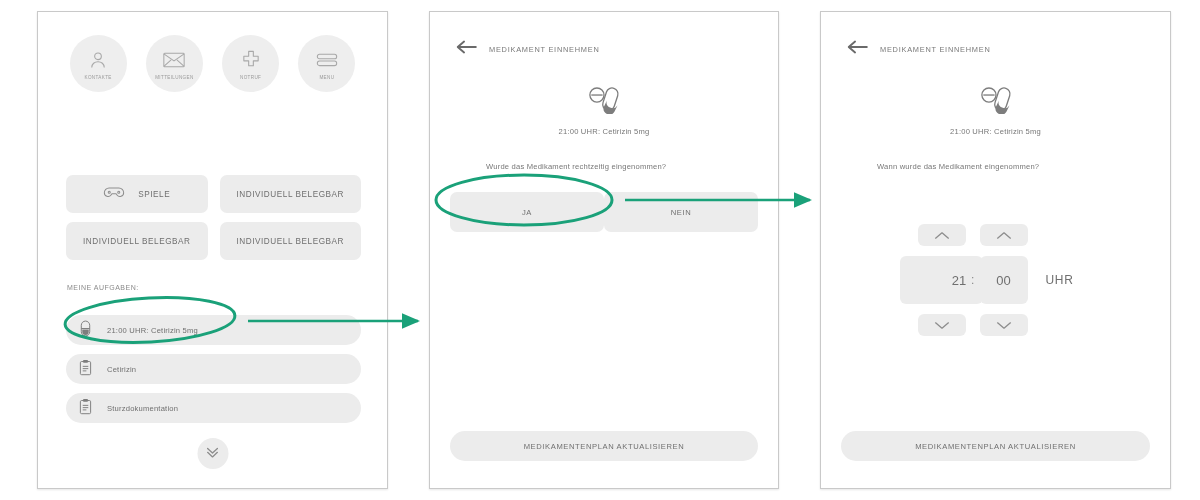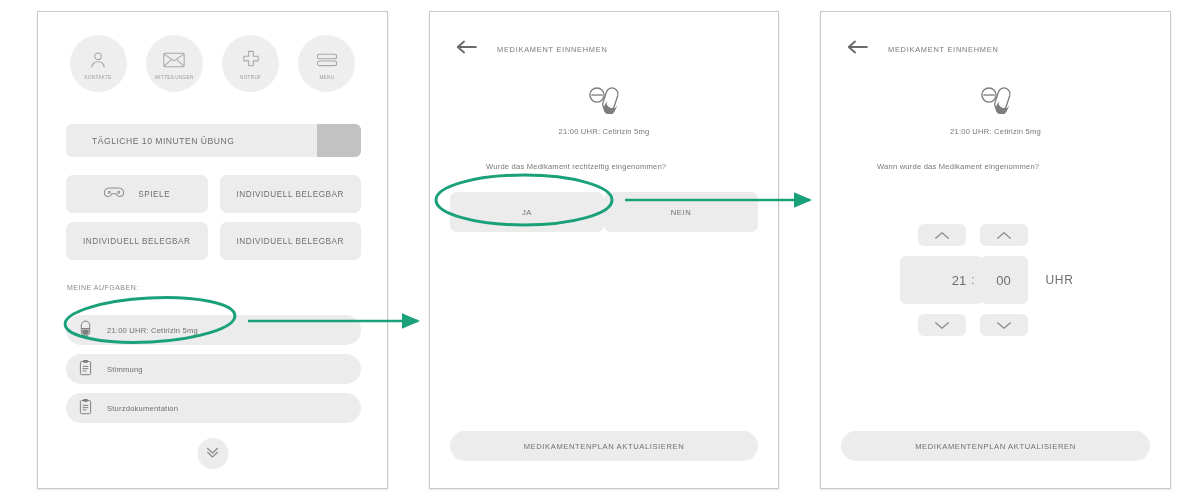--- a/index.html
+++ b/index.html
@@ -177,21 +177,21 @@
     cursor: pointer;
   }
 
   
   .screen-head {
     position: absolute;
     top: 28px;
     left: 26px;
     display: flex;
     align-items: center;
-    gap: 20px;
+    gap: 12px;
   }
   .screen-head .sh-title {
     font-size: 7.4px;
     letter-spacing: 0.75px;
     color: #787878;
     white-space: nowrap;
   }
 
   .med-icon-wrap {
     position: absolute;
@@ -360,24 +360,20 @@
           <svg width="22" height="16" viewBox="0 0 24 17" fill="none" stroke="#a8a8a8" stroke-width="1.2">
             <rect x="1.5" y="2.2" width="21" height="5" rx="2.3"></rect>
             <rect x="1.5" y="9.6" width="21" height="5" rx="2.3"></rect>
           </svg>
         </span>
         <span class="qi-label">MENU</span>
       </div>
 
     </div>
 
-    <div class="tile-toggle">
-      <span class="tt-label">TÄGLICHE 10 MINUTEN ÜBUNG</span>
-      <span class="tt-switch"></span>
-    </div>
 
     <div class="tile-grid">
 
       <div class="tile">
         <span>
           <svg width="22" height="15" viewBox="0 0 26 17" fill="none" stroke="#8d8d8d" stroke-width="1.2">
             <path d="M7.2 3.2 h11.6 a5.6 5.6 0 0 1 5.6 5.6 a4.4 4.4 0 0 1 -7.9 2.7 l-1.1 -1.5 h-4.8 l-1.1 1.5 a4.4 4.4 0 0 1 -7.9 -2.7 a5.6 5.6 0 0 1 5.6 -5.6 z"></path>
             <circle cx="7.4" cy="8.2" r="1.2"></circle>
             <circle cx="18.6" cy="8.2" r="1.2"></circle>
           </svg>
@@ -415,21 +411,21 @@
       </div>
 
       <div class="task-row">
         <span>
           <svg width="13" height="17" viewBox="0 0 15 19" fill="none" stroke="#7d7d7d" stroke-width="1.1">
             <rect x="1.6" y="2.6" width="11.8" height="15.2" rx="1.4"></rect>
             <rect x="4.6" y="0.9" width="5.8" height="3.1" rx="1.1" fill="#7d7d7d" stroke="none"></rect>
             <path d="M4.3 8.2 h6.4 M4.3 10.8 h6.4 M4.3 13.4 h4.2"></path>
           </svg>
         </span>
-        <span class="tr-label">Stimmung</span>
+        <span class="tr-label">Cetirizin</span>
       </div>
 
       <div class="task-row">
         <span>
           <svg width="13" height="17" viewBox="0 0 15 19" fill="none" stroke="#7d7d7d" stroke-width="1.1">
             <rect x="1.6" y="2.6" width="11.8" height="15.2" rx="1.4"></rect>
             <rect x="4.6" y="0.9" width="5.8" height="3.1" rx="1.1" fill="#7d7d7d" stroke="none"></rect>
             <path d="M4.3 8.2 h6.4 M4.3 10.8 h6.4 M4.3 13.4 h4.2"></path>
           </svg>
         </span>

